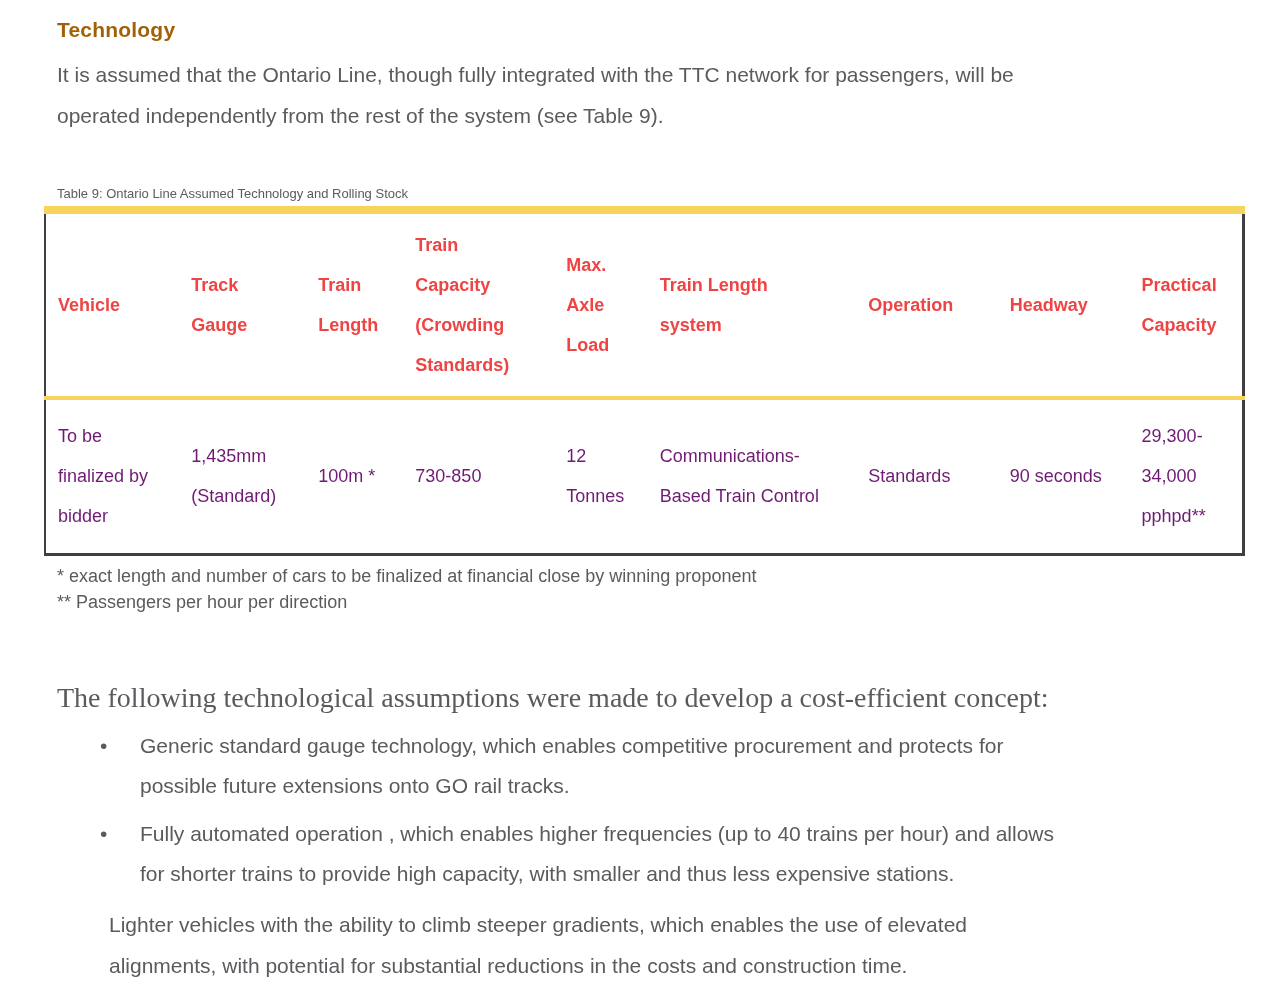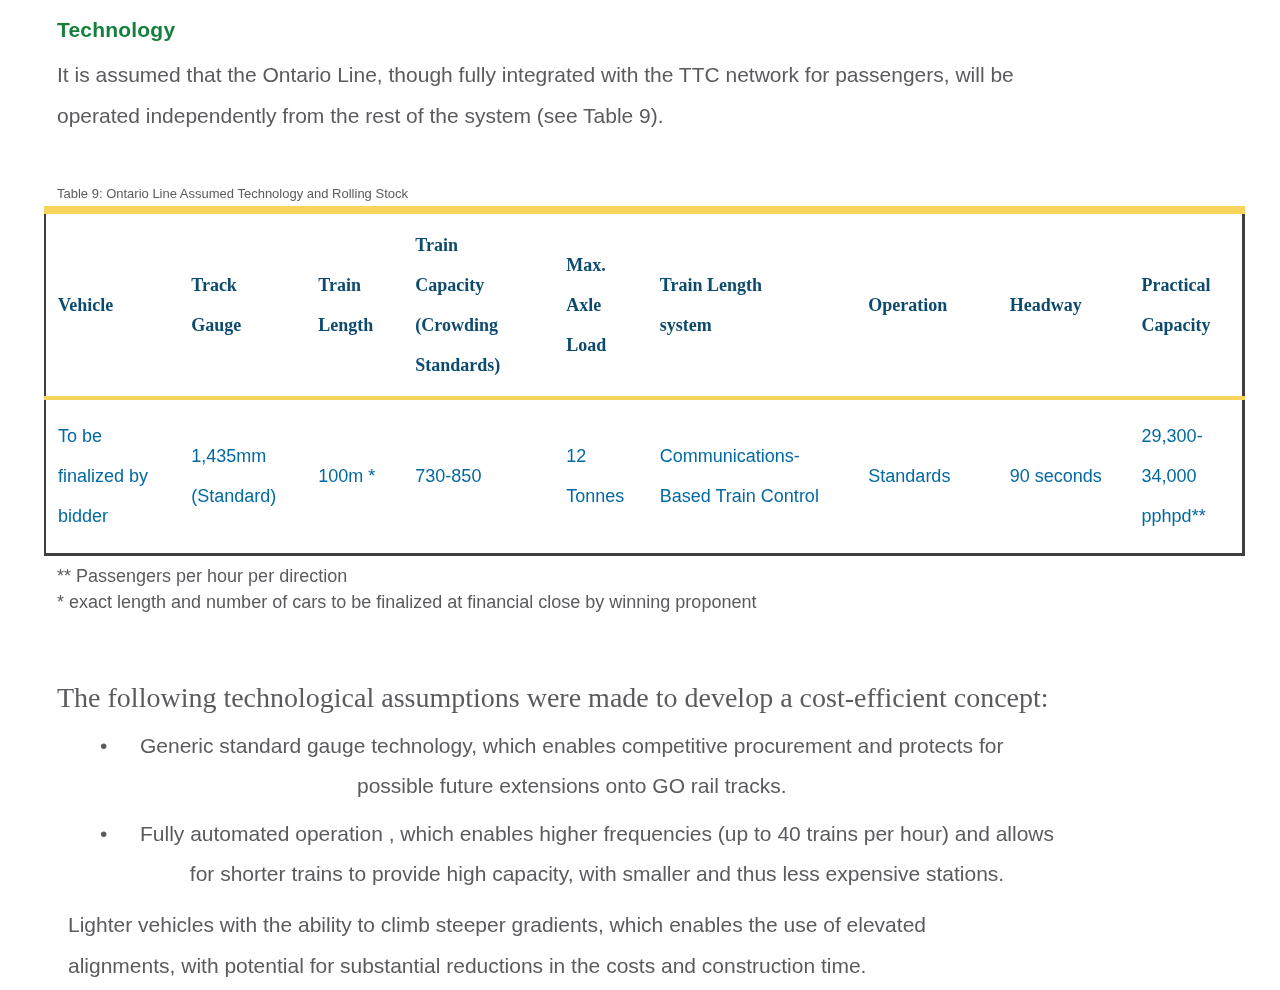--- a/index.html
+++ b/index.html
@@ -10,21 +10,21 @@
     height: 990px;
     background: #ffffff;
     font-family: "Liberation Sans", sans-serif;
     color: #5b5b5f;
     overflow: hidden;
   }
   .doc-heading {
     margin: 18px 17px 0 57px;
     font-size: 21px;
     font-weight: bold;
-    color: #15803d;
+    color: #a16207;
     letter-spacing: 0.2px;
   }
   .intro-para {
     margin: 12px 57px 0 57px;
     font-size: 21px;
     line-height: 41px;
     white-space: pre-line;
   }
   .table-caption {
     margin: 50px 0 5px 57px;
@@ -45,27 +45,26 @@
   table.rs-table th, table.rs-table td {
     vertical-align: middle;
     text-align: left;
     padding: 10px 6px 10px 12px;
     font-size: 18px;
     line-height: 40px;
     white-space: pre-line;
   }
   table.rs-table th {
     font-weight: bold;
-    color: #0c4a6e;
+    color: #ef4444;
     height: 188px;
-    font-family: Liberation Serif, serif;
   }
   table.rs-table td {
     font-weight: normal;
-    color: #0369a1;
+    color: #701a75;
     height: 156px;
   }
   .footnotes {
     margin: 7px 0 0 57px;
     font-size: 18px;
     line-height: 26px;
   }
   .assumptions-intro {
     margin: 62px 57px 0 57px;
     font-size: 28px;
@@ -76,23 +75,23 @@
     display: flex;
     margin: 8px 40px 0 100px;
     font-size: 21px;
     line-height: 40px;
   }
   .bullet-item .bullet-glyph {
     width: 40px;
     flex: 0 0 40px;
     font-size: 21px;
   }
-  .bullet-item .bullet-text { white-space: pre-line; text-align: center; }
+  .bullet-item .bullet-text { white-space: pre-line; }
   .continuation-para {
-    margin: 10px 40px 0 68px;
+    margin: 10px 40px 0 109px;
     font-size: 21px;
     line-height: 41px;
     white-space: pre-line;
   }
 </style>
 </head>
 <body>
 
 <div class="page">
 
@@ -155,22 +154,22 @@
           <td>90 seconds</td>
           <td>29,300-
 34,000
 pphpd**</td>
         </tr>
       </tbody>
     </table>
   </div>
 
   <div class="footnotes">
+    <div>* exact length and number of cars to be finalized at financial close by winning proponent</div>
     <div>** Passengers per hour per direction</div>
-    <div>* exact length and number of cars to be finalized at financial close by winning proponent</div>
   </div>
 
   <div class="assumptions-intro">The following technological assumptions were made to develop a cost-efficient concept:</div>
 
   <div class="bullet-item">
     <span class="bullet-glyph">•</span>
     <span class="bullet-text">Generic standard gauge technology, which enables competitive procurement and protects for
 possible future extensions onto GO rail tracks.</span>
   </div>
 

